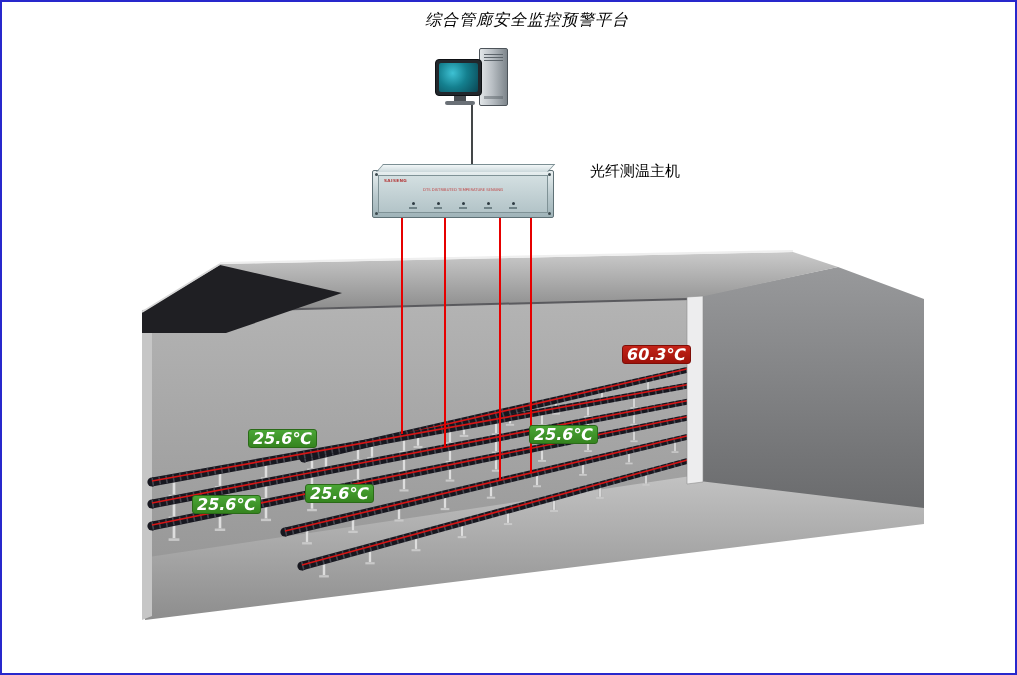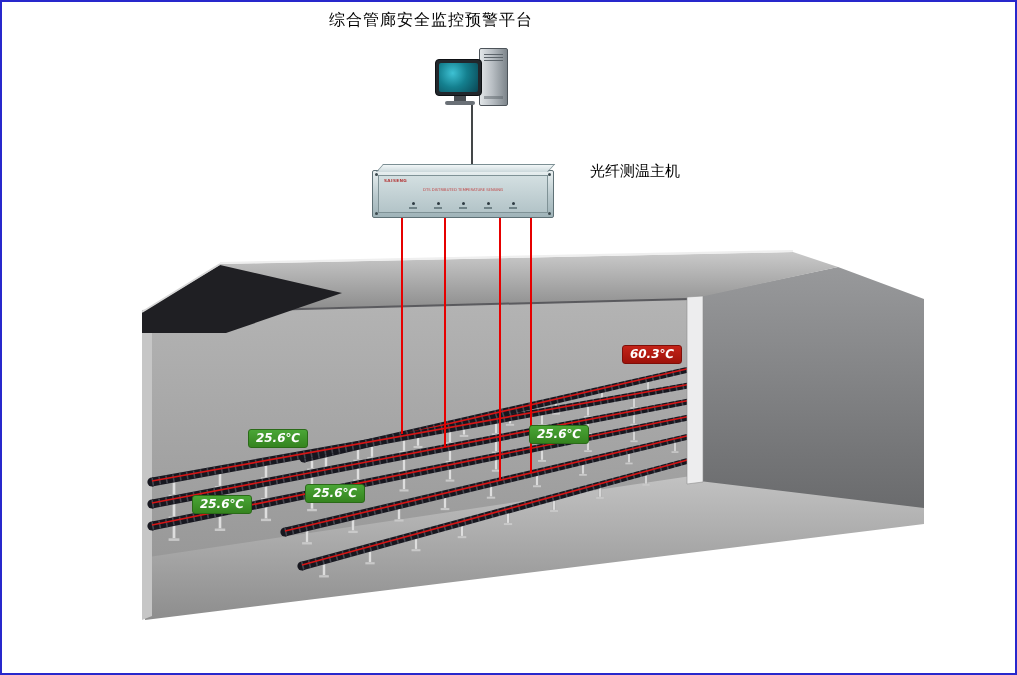--- a/index.html
+++ b/index.html
@@ -8,22 +8,22 @@
     font-family:"DejaVu Sans","Liberation Sans",sans-serif;
   }
   .stage{
     position:relative;width:1013px;height:671px;background:#ffffff;
     border:2px solid #2828cc;
   }
   .scene{position:absolute;left:0;top:0;z-index:1;}
 
   
   .title{
-    position:absolute;left:327px;top:8px;width:300px;text-align:left;
-    font-size:16px;letter-spacing:1px;color:#000;z-index:5;
+    position:absolute;left:327px;top:8px;width:300px;text-align:right;
+    font-size:16px;letter-spacing:1px;color:#000;z-index:5;font-style:italic;
   }
   .host-label{
     position:absolute;left:588px;top:160px;font-size:15px;color:#000;z-index:5;
   }
 
   
   .tower{
     position:absolute;left:477px;top:46px;width:27px;height:56px;z-index:2;
     background:linear-gradient(90deg,#e2e6e8,#b9bfc4 45%,#7d858b);
     border:1px solid #4d545a;border-radius:2px;
@@ -80,21 +80,21 @@
     position:absolute;left:0;right:0;bottom:3px;display:flex;justify-content:center;gap:17px;
   }
   .led-group{display:flex;flex-direction:column;align-items:center;}
   .led-group::before{content:"";width:3px;height:3px;border-radius:50%;background:#2e3b42;}
   .led-group::after{content:"";width:8px;height:2px;margin-top:2px;background:#6f8287;}
 
   
   .badge{
     position:absolute;min-width:50px;height:17px;line-height:17px;z-index:6;
     text-align:center;padding:0 4px;border-radius:3px;
-    color:#fff;font-style:italic;font-weight:bold;font-size:12px;
+    color:#fff;font-style:italic;font-weight:bold;font-size:16px;
   }
   .badge.alarm{background:linear-gradient(180deg,#c42318,#9e120a);border:1px solid #7e0e08;}
   .badge.normal{background:linear-gradient(180deg,#4aa636,#35841f);border:1px solid #2a6a18;}
 </style>
 </head>
 <body>
 
 <div class="stage">
 
   <svg class="scene" width="1013" height="671" viewBox="0 0 1013 671">

